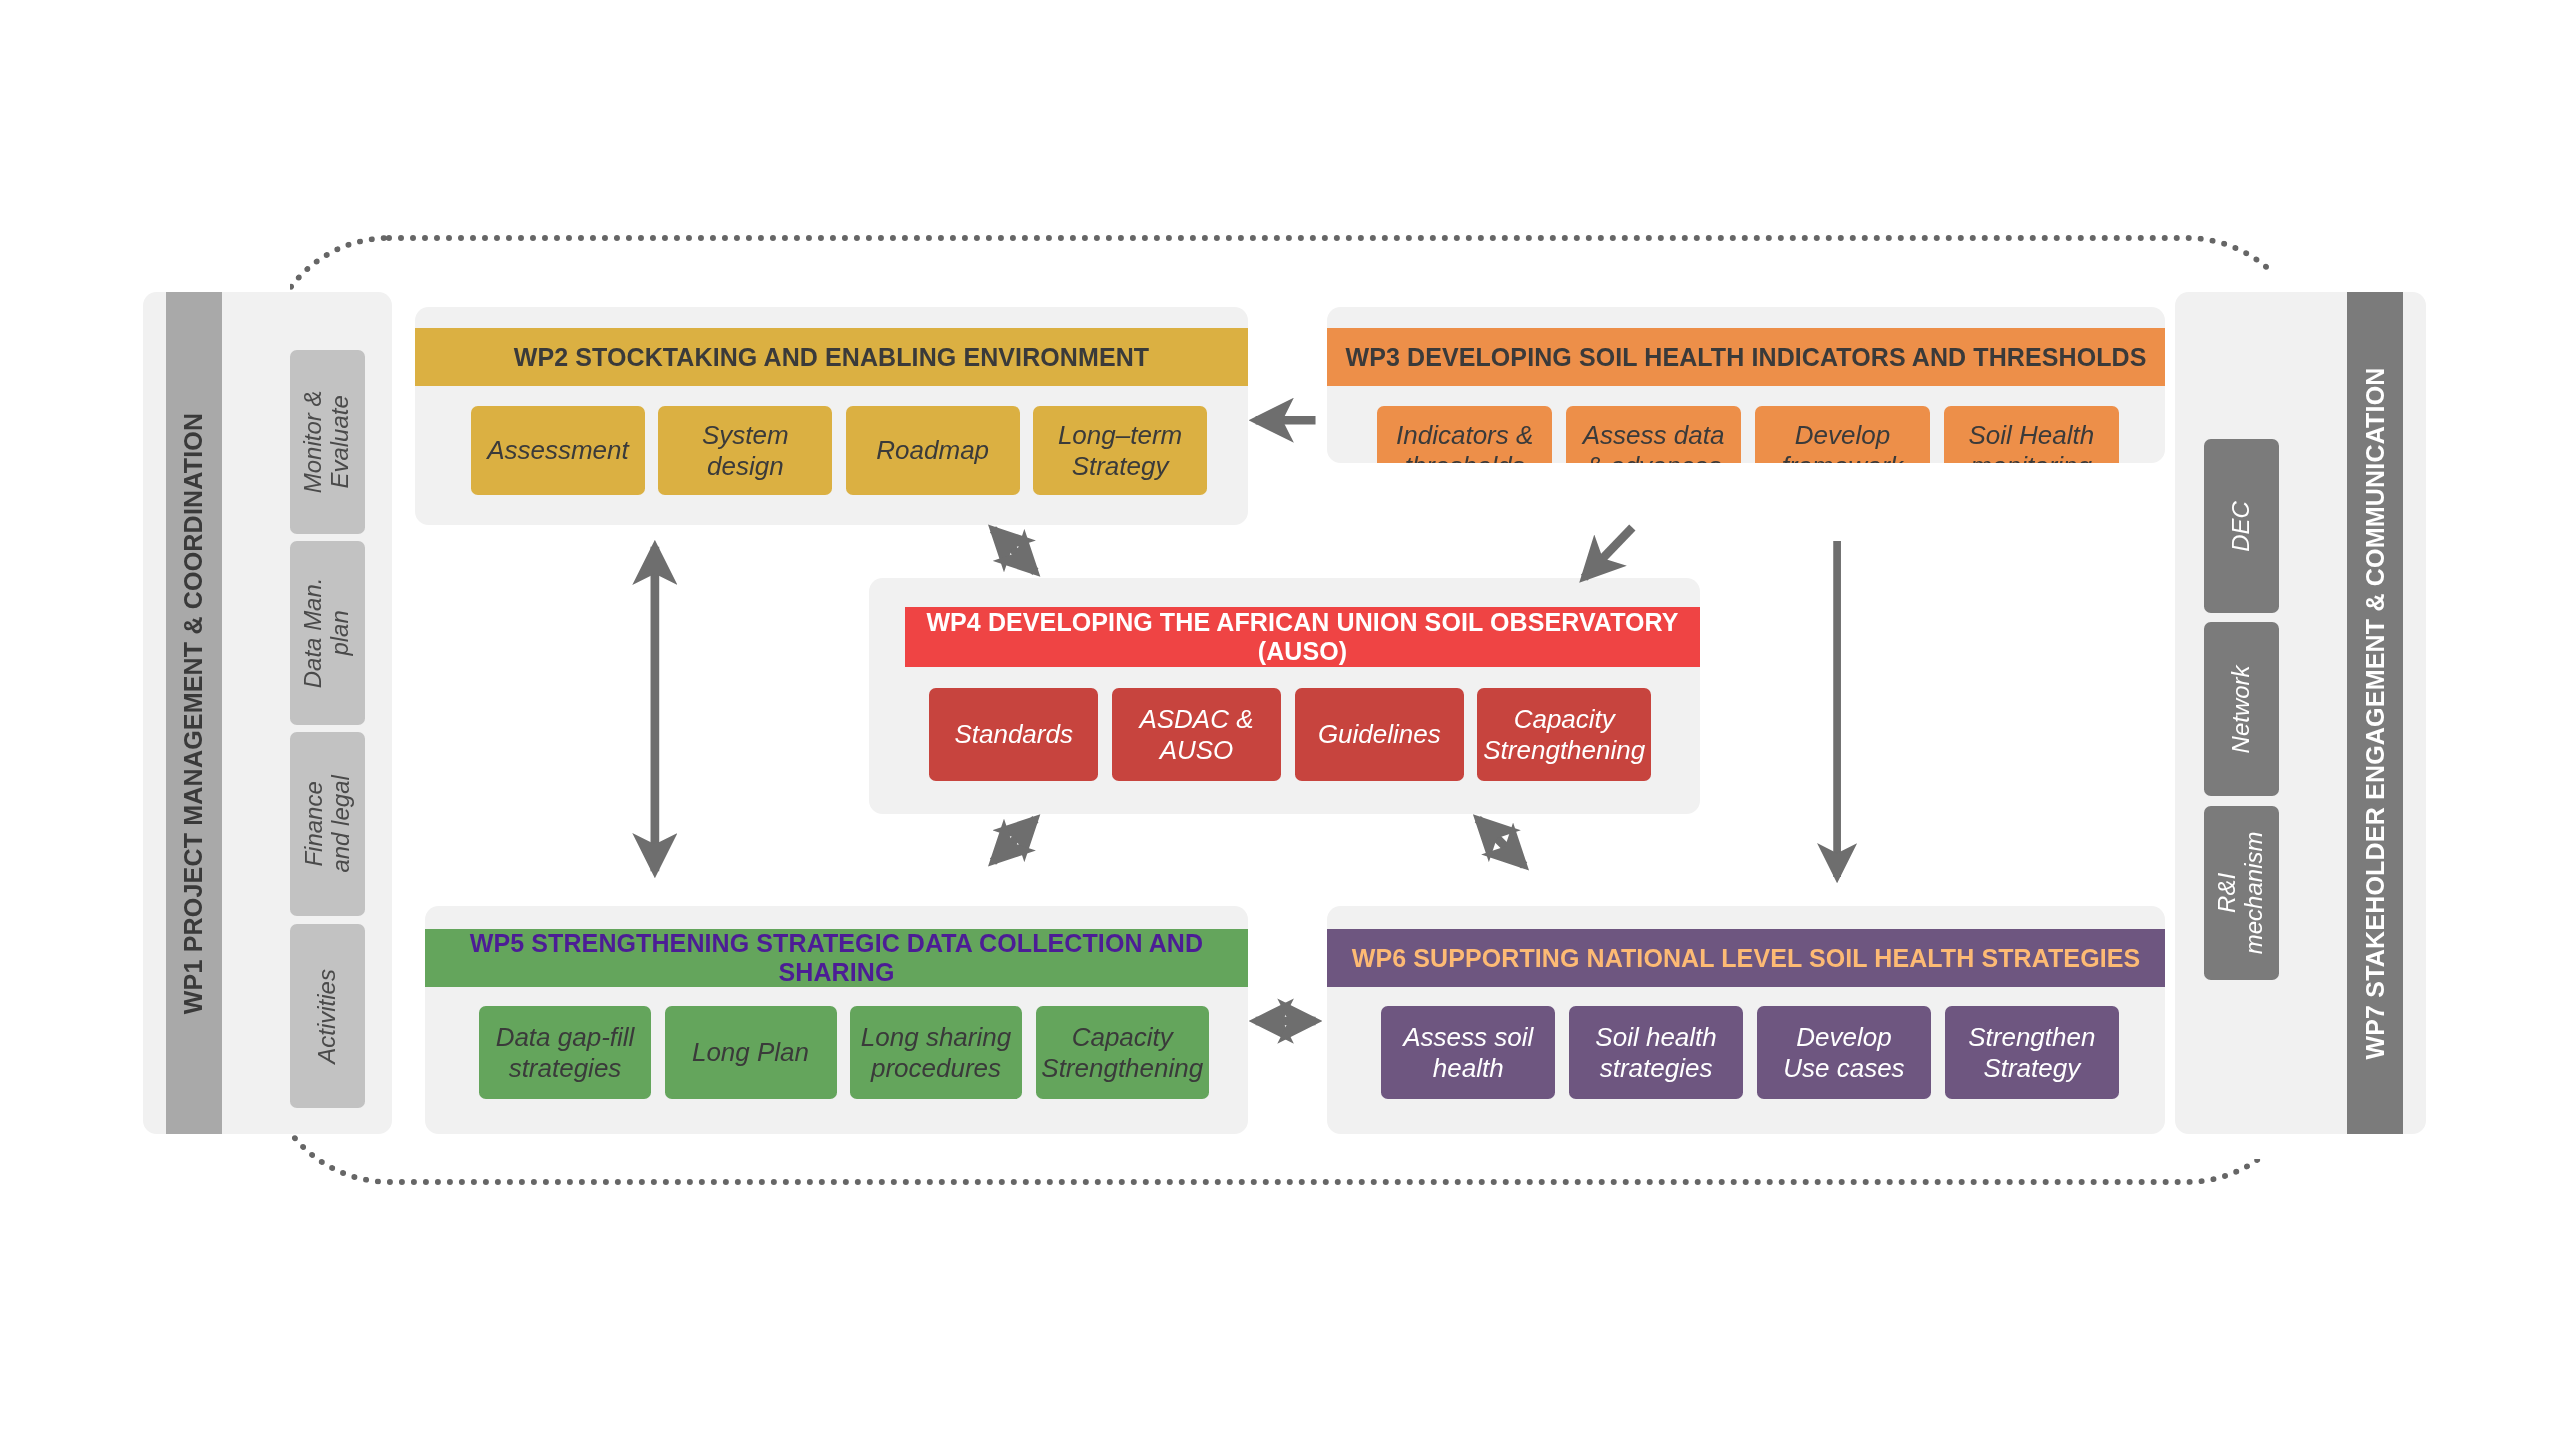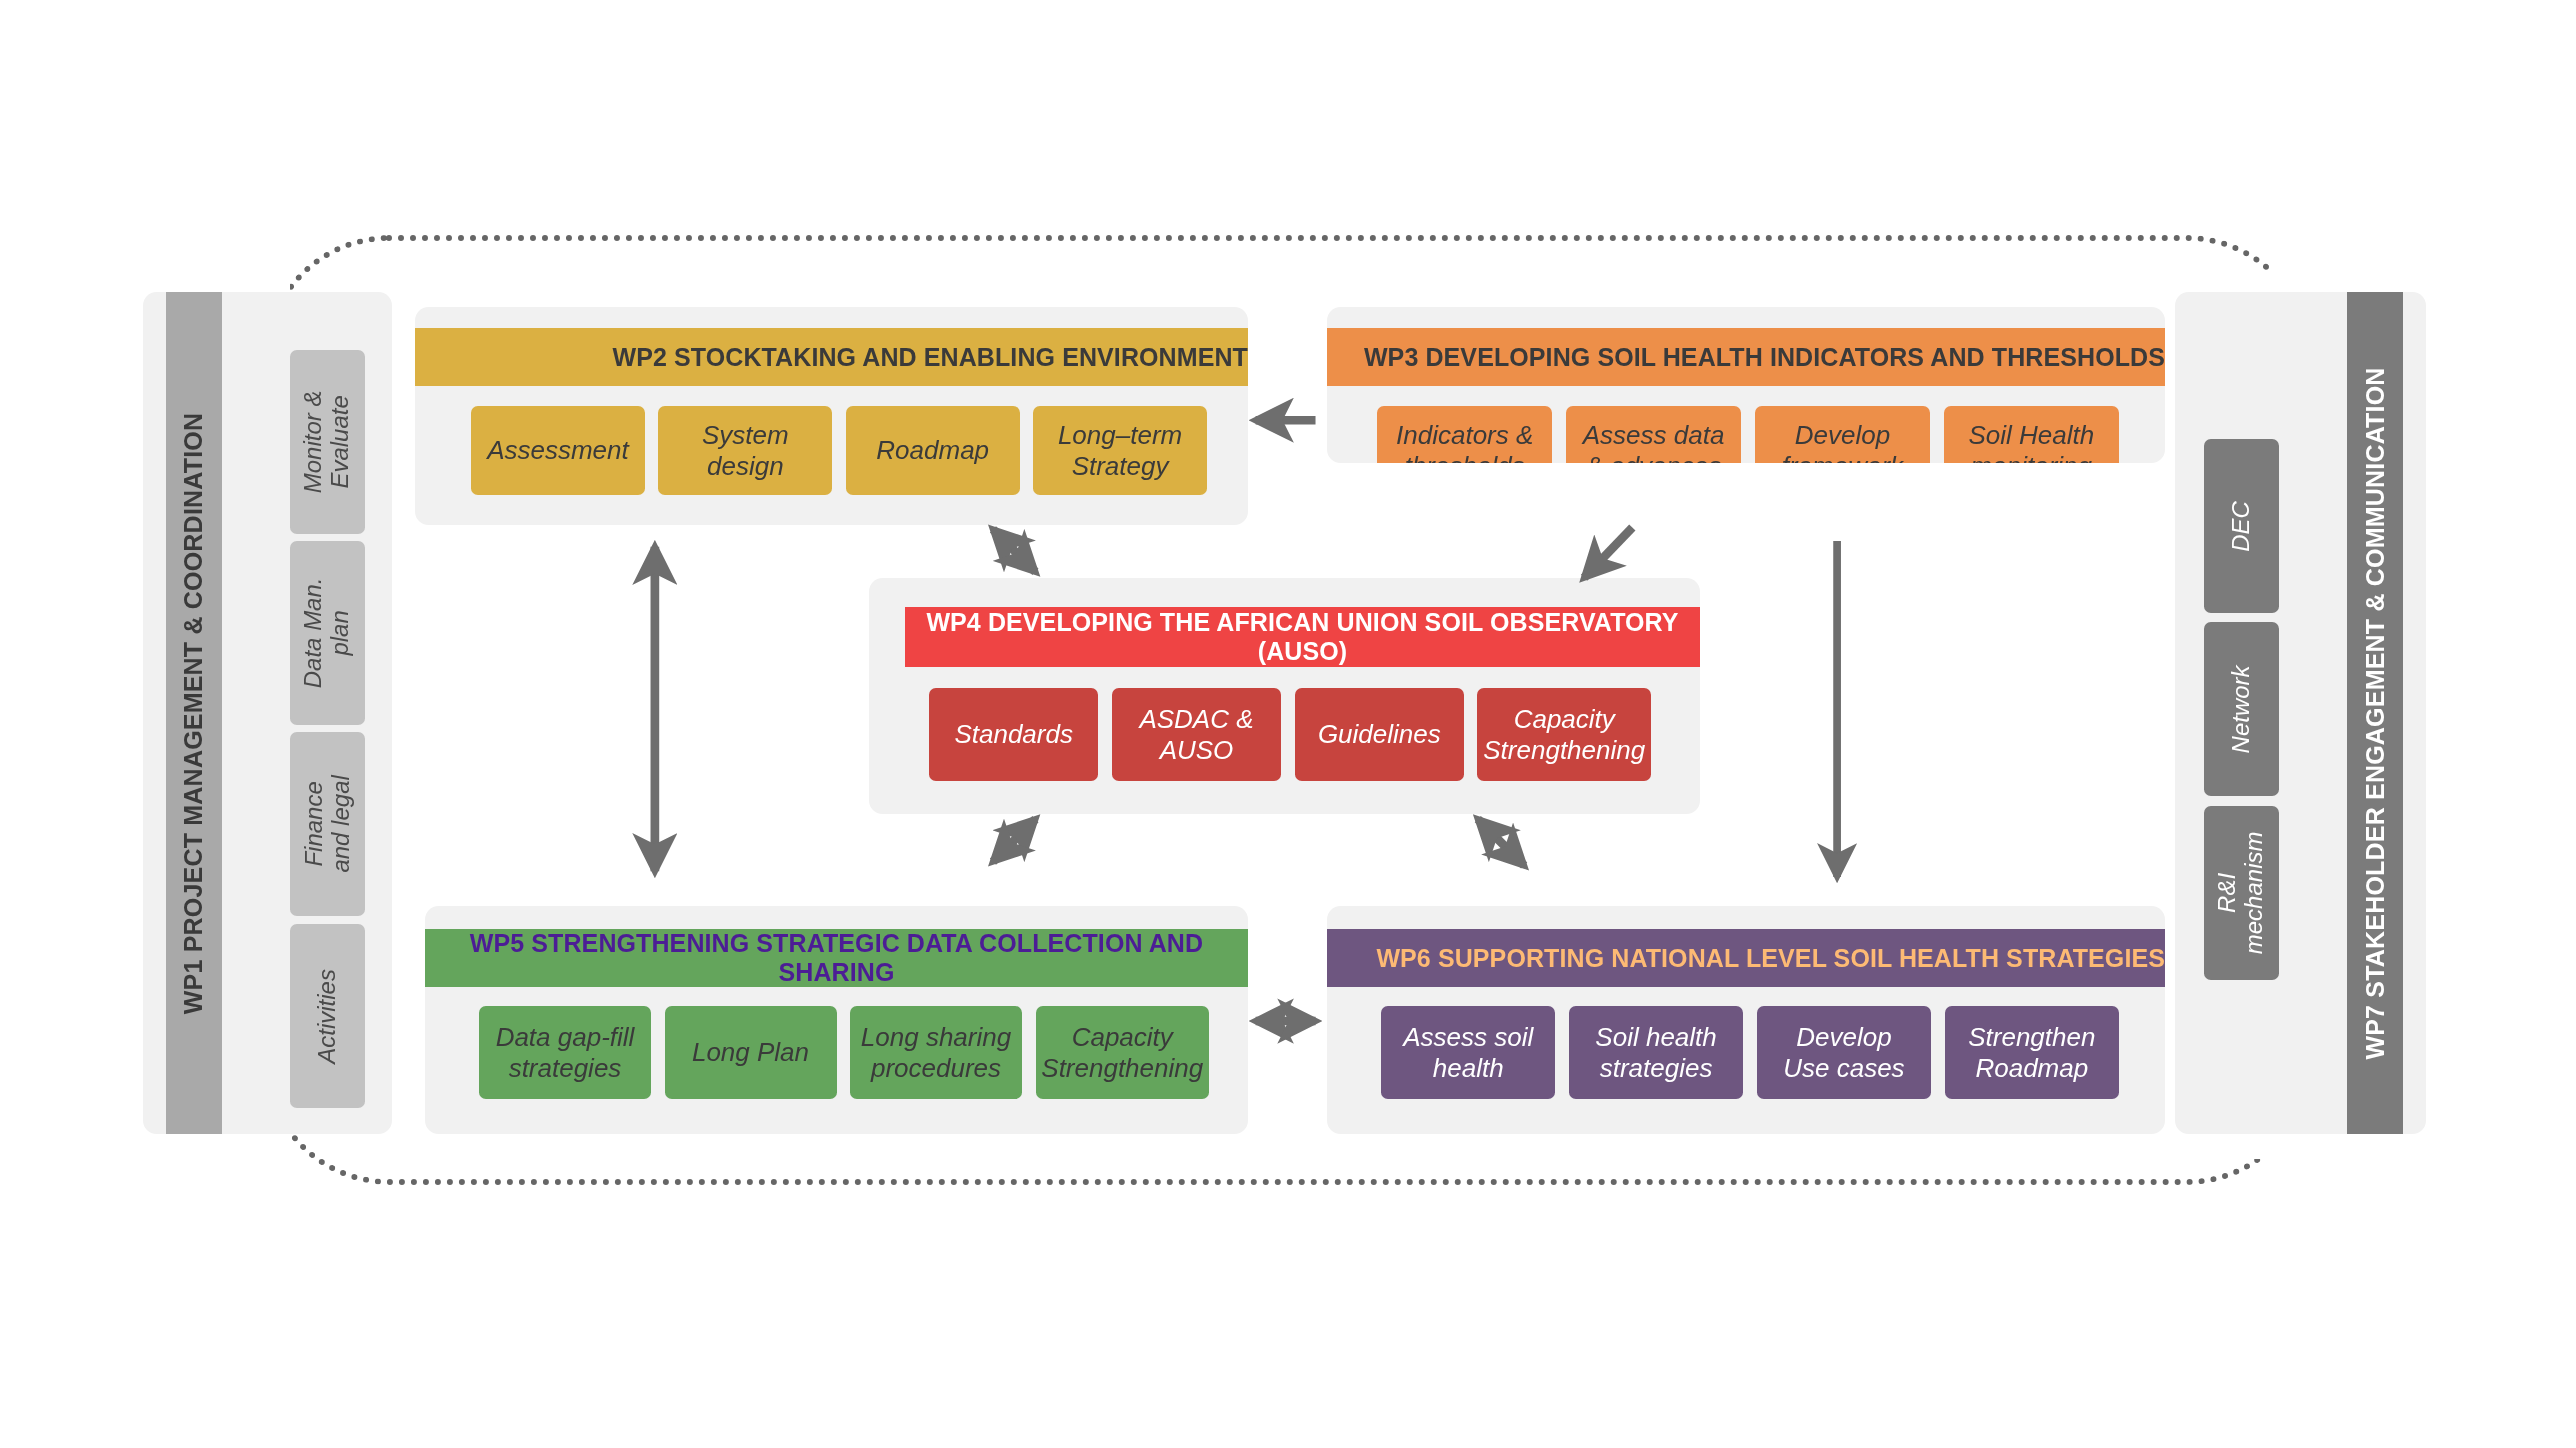--- a/index.html
+++ b/index.html
@@ -94,21 +94,21 @@
   .side-chip.dark .side-chip-label { color: #ffffff; }
 
   
   .wp-panel { overflow: hidden; }
   .wp-header {
     position: absolute;
     left: 0;
     right: 0;
     display: flex;
     align-items: center;
-    justify-content: flex-end;
+    justify-content: center;
     font-weight: bold;
     font-size: 25px;
     letter-spacing: 0.1px;
     font-stretch: condensed;
     text-align: center;
   }
   .wp-boxes {
     position: absolute;
     display: flex;
     align-items: stretch;
@@ -294,21 +294,21 @@
       <div class="wp-box" style="flex:1;">
         <span style="white-space:pre;">Soil health
 strategies</span>
       </div>
       <div class="wp-box" style="flex:1;">
         <span style="white-space:pre;">Develop
 Use cases</span>
       </div>
       <div class="wp-box" style="flex:1;">
         <span style="white-space:pre;">Strengthen
-Roadmap</span>
+Strategy</span>
       </div>
     </div>
   </div>
 
   <svg class="arrow-svg" style="left:0; top:0;" width="2576" height="1449" viewBox="0 0 2667 1500">
     <defs>
       <marker id="ah" markerWidth="5.2" markerHeight="5.2" refX="4.4" refY="2.6" orient="auto" markerUnits="strokeWidth">
         <path d="M0,0 L5.2,2.6 L0,5.2 L1.3,2.6 z" fill="#6e6e6e"></path>
       </marker>
       <marker id="ah-start" markerWidth="5.2" markerHeight="5.2" refX="0.8" refY="2.6" orient="auto" markerUnits="strokeWidth">

